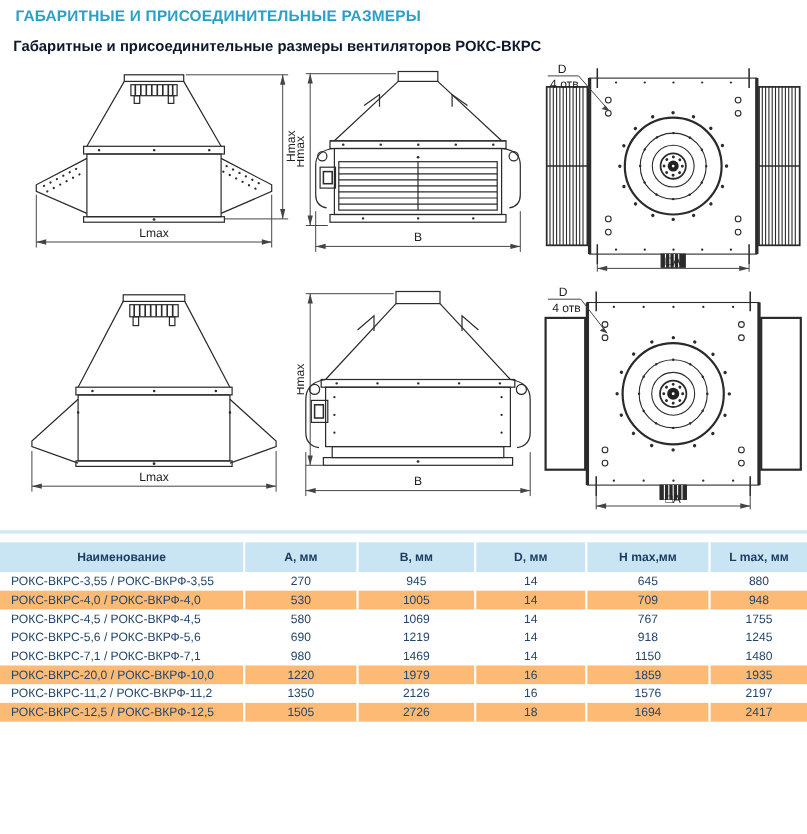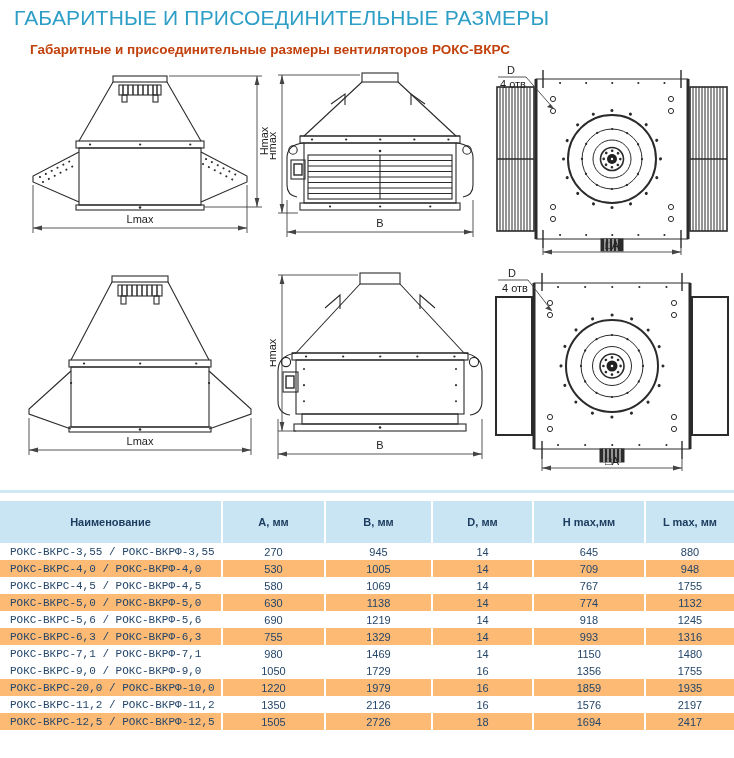--- a/index.html
+++ b/index.html
@@ -1,52 +1,52 @@
 <!DOCTYPE html>
 <html><head>
 <meta charset="utf-8">
 <style>
   html,body{margin:0;padding:0;background:#fff;}
   .page{
     width:734px;height:758px;overflow:hidden;background:#fff;
     font-family:"Liberation Sans",sans-serif;position:relative;
   }
   .page-title{
-    margin:6px 0 1px 14px;font-size:21px;font-weight:normal;color:#2d9ec6;
+    margin:6px 0 1px 14px;font-size:14px;font-weight:bold;color:#2d9ec6;
     letter-spacing:0.2px;
   }
   .section-title{
-    margin:12px 0 0 30px;font-size:13.5px;font-weight:bold;color:#c2410c;
+    margin:12px 0 0 12px;font-size:13.5px;font-weight:bold;color:#0f172a;
   }
   .drawings-row{
     display:flex;align-items:flex-start;justify-content:flex-start;
     width:734px;
   }
   .drawings-row svg{display:block;flex:0 0 auto;}
   svg text{
     font-family:"Liberation Sans",sans-serif;font-size:11px;fill:#222;
   }
   .table-top-rule{
     height:3px;background:#cfe8f5;width:734px;margin-top:15px;
   }
   table.dims{
     width:734px;border-collapse:collapse;table-layout:fixed;margin-top:8px;
     font-size:11px;color:#24466a;
   }
   table.dims th{
-    background:#c9e5f3;color:#1c3c60;font-weight:bold;height:42px;
+    background:#c9e5f3;color:#1c3c60;font-weight:bold;height:27px;
     text-align:center;vertical-align:middle;padding:0;
   }
   table.dims td{
     height:17px;text-align:center;vertical-align:middle;padding:0;
     white-space:nowrap;
   }
   table.dims th + th, table.dims td + td{border-left:2px solid #fff;}
   table.dims td:first-child, table.dims th:first-child{}
-  table.dims td:first-child{text-align:left;padding-left:10px;font-family:Liberation Mono, monospace;}
+  table.dims td:first-child{text-align:left;padding-left:10px;}
   table.dims tr.alt{background:#fdba74;}
 </style>
 </head>
 <body>
 
 <div class="page">
 
   <h1 class="page-title">ГАБАРИТНЫЕ И ПРИСОЕДИНИТЕЛЬНЫЕ РАЗМЕРЫ</h1>
 
   <h2 class="section-title">Габаритные и присоединительные размеры вентиляторов РОКС-ВКРС</h2>
@@ -332,59 +332,35 @@
           <td>948</td>
         </tr>
         <tr>
           <td>РОКС-ВКРС-4,5 / РОКС-ВКРФ-4,5</td>
           <td>580</td>
           <td>1069</td>
           <td>14</td>
           <td>767</td>
           <td>1755</td>
         </tr>
-        <tr class="alt">
-          <td>РОКС-ВКРС-5,0 / РОКС-ВКРФ-5,0</td>
-          <td>630</td>
-          <td>1138</td>
-          <td>14</td>
-          <td>774</td>
-          <td>1132</td>
-        </tr>
         <tr>
           <td>РОКС-ВКРС-5,6 / РОКС-ВКРФ-5,6</td>
           <td>690</td>
           <td>1219</td>
           <td>14</td>
           <td>918</td>
           <td>1245</td>
         </tr>
-        <tr class="alt">
-          <td>РОКС-ВКРС-6,3 / РОКС-ВКРФ-6,3</td>
-          <td>755</td>
-          <td>1329</td>
-          <td>14</td>
-          <td>993</td>
-          <td>1316</td>
-        </tr>
         <tr>
           <td>РОКС-ВКРС-7,1 / РОКС-ВКРФ-7,1</td>
           <td>980</td>
           <td>1469</td>
           <td>14</td>
           <td>1150</td>
           <td>1480</td>
-        </tr>
-        <tr>
-          <td>РОКС-ВКРС-9,0 / РОКС-ВКРФ-9,0</td>
-          <td>1050</td>
-          <td>1729</td>
-          <td>16</td>
-          <td>1356</td>
-          <td>1755</td>
         </tr>
         <tr class="alt">
           <td>РОКС-ВКРС-20,0 / РОКС-ВКРФ-10,0</td>
           <td>1220</td>
           <td>1979</td>
           <td>16</td>
           <td>1859</td>
           <td>1935</td>
         </tr>
         <tr>

